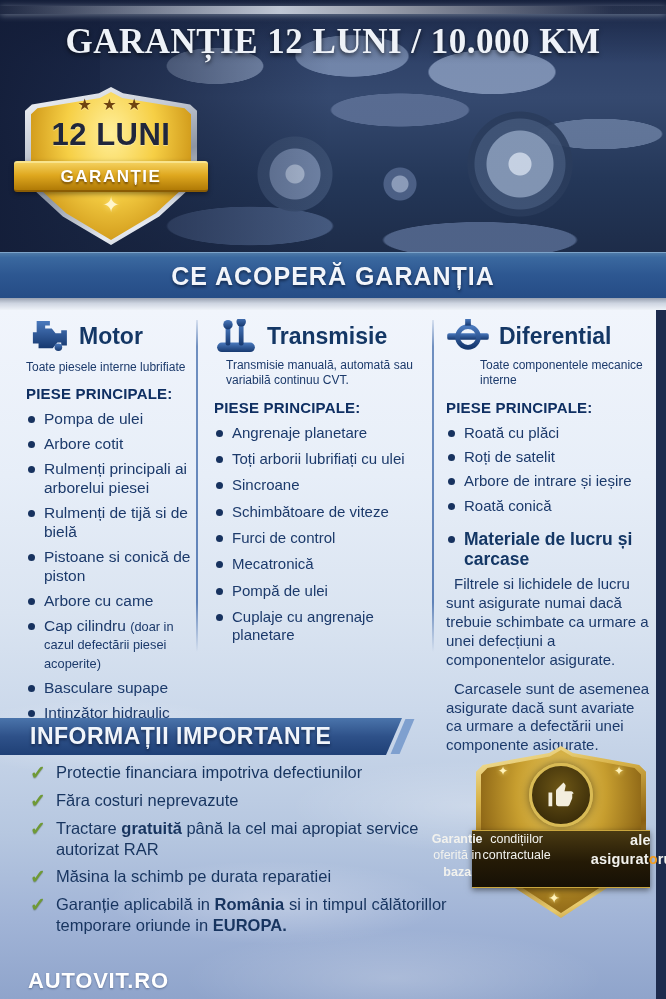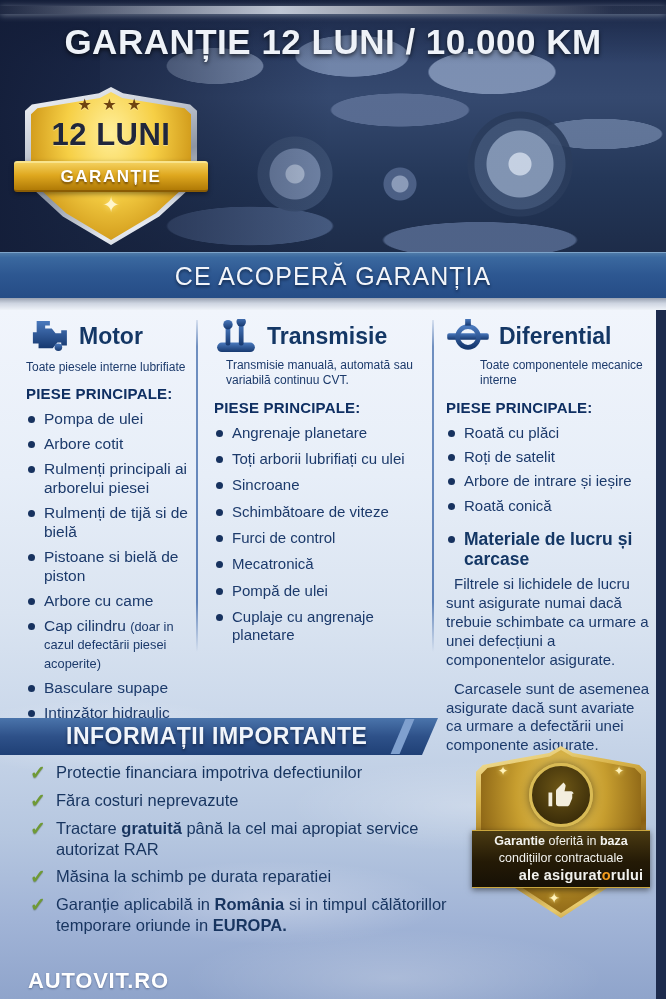--- a/index.html
+++ b/index.html
@@ -24,21 +24,21 @@
       radial-gradient(ellipse 140px 26px at 380px 226px, rgba(84,104,142,.9) 0 68%, transparent 70%),
       radial-gradient(ellipse 90px 22px at 500px 120px, rgba(110,130,165,.8) 0 68%, transparent 70%),
       linear-gradient(180deg,#2a3c63 0%,#35496f 35%,#243758 70%,#1d2c49 100%);}
   .hdr-vignette{position:absolute;inset:0;
     background:linear-gradient(90deg,rgba(19,29,56,.92) 0,rgba(19,29,56,.55) 150px,rgba(19,29,56,0) 330px),
                linear-gradient(180deg,rgba(13,21,44,.55) 0,rgba(13,21,44,0) 64px);}
   .shine{position:absolute;top:6px;left:0;width:100%;height:8px;
     background:linear-gradient(90deg,rgba(255,255,255,.05),rgba(233,239,249,.8) 42%,rgba(255,255,255,.55) 58%,rgba(255,255,255,.07) 92%);
     box-shadow:0 1px 7px rgba(220,230,245,.45);}
   .hdr-title{position:absolute;top:22px;left:0;width:100%;margin:0;text-align:center;
-    font-size:35px;font-weight:800;letter-spacing:.5px;color:#eef2f8;text-shadow:0 2px 4px rgba(0,0,0,.65);}
+    font-size:35px;font-weight:800;letter-spacing:.5px;color:#eef2f8;text-shadow:0 2px 4px rgba(0,0,0,.65);font-family:Liberation Serif, serif;}
   
   .badge{position:absolute;left:16px;top:87px;width:190px;height:158px;z-index:3;}
   .shield-outer{position:absolute;left:9px;right:9px;top:0;bottom:0;clip-path:var(--shield);
     background:linear-gradient(160deg,#f6f8fb 0%,#c6ccd6 30%,#8d95a3 55%,#e6eaf0 82%,#aab1bd 100%);
     filter:drop-shadow(0 3px 6px rgba(0,0,0,.5));}
   .shield-inner{position:absolute;left:15px;right:15px;top:5px;bottom:5px;clip-path:var(--shield);
     background:radial-gradient(ellipse at 50% 28%,#ffef9a 0%,#f6cf45 40%,#d29c1c 72%,#a87408 100%);}
   .badge-stars{position:absolute;top:8px;left:0;width:100%;text-align:center;
     font-size:16px;letter-spacing:3px;color:#6e4310;text-shadow:0 1px 1px rgba(255,240,170,.6);}
   .badge-months{position:absolute;top:30px;left:0;width:100%;text-align:center;
@@ -47,21 +47,21 @@
     background:linear-gradient(180deg,#f3cf5c 0%,#dfa81f 45%,#b07a06 100%);
     border-top:2px solid #f9e48d;border-bottom:2px solid #8a5c04;border-radius:3px;
     text-align:center;line-height:27px;font-size:17px;font-weight:800;letter-spacing:1.5px;
     color:#fff;text-shadow:0 2px 2px rgba(90,55,0,.7);box-shadow:0 2px 5px rgba(0,0,0,.4);}
   .badge-sparkle{position:absolute;top:106px;left:0;width:100%;text-align:center;z-index:5;
     font-size:21px;color:#fff6cc;text-shadow:0 0 6px #ffe27a;}
   
   .ce-bar{position:absolute;top:252px;left:0;width:666px;height:46px;
     background:linear-gradient(180deg,#4e7aa8 0%,#3a689f 10%,#2d5791 48%,#254c85 100%);
     border-top:1px solid #7da3c9;}
-  .ce-bar span{display:block;line-height:46px;text-align:center;font-size:25px;font-weight:400;
+  .ce-bar span{display:block;line-height:46px;text-align:center;font-size:25px;font-weight:700;
     color:#f2f5fa;letter-spacing:1px;text-shadow:0 2px 3px rgba(8,22,48,.65);border-radius:15px;}
   .silver-strip{position:absolute;top:298px;left:0;width:666px;height:12px;
     background:linear-gradient(180deg,#99a2b1 0%,#ced5e1 45%,#eef2f8 100%);}
   
   .body-area{position:absolute;top:310px;left:0;width:656px;height:689px;color:#1c3a6b;
     background:
       radial-gradient(ellipse 220px 55px at 16% 62%, rgba(255,255,255,.30), transparent 70%),
       radial-gradient(ellipse 260px 65px at 72% 72%, rgba(255,255,255,.25), transparent 70%),
       radial-gradient(ellipse 240px 60px at 42% 86%, rgba(255,255,255,.28), transparent 70%),
       radial-gradient(ellipse 300px 70px at 60% 97%, rgba(255,255,255,.22), transparent 70%),
@@ -88,21 +88,21 @@
   .col-trans .blist .item{margin-bottom:8px;}
   .part-small{font-size:12.8px;}
   .col-motor .item:last-child .txt{white-space:nowrap;}
   .extra-head{display:flex;margin:14px 0 6px;justify-content:center;}
   .extra-head .dot{margin-top:7px;}
   .extra-head .txt{font-size:17.5px;font-weight:800;color:#143765;line-height:1.15;}
   .diff-para{margin:0 0 10px;font-size:15px;line-height:1.26;text-indent:8px;}
   
   .info-bar{position:absolute;top:408px;left:0;width:402px;height:37px;
     background:linear-gradient(180deg,#4a74ab 0%,#2e5189 50%,#1f4076 100%);
-    clip-path:polygon(0 0,100% 0,calc(100% - 16px) 100%,0 100%);padding-left:36px;}
+    clip-path:polygon(0 0,100% 0,calc(100% - 16px) 100%,0 100%);}
   .info-bar span{display:block;padding-left:30px;line-height:37px;font-size:23px;font-weight:800;
     color:#f1f5fb;letter-spacing:.5px;text-shadow:0 2px 3px rgba(5,15,40,.55);}
   .info-accent{position:absolute;top:409px;left:398px;width:9px;height:35px;
     background:#7fa0cf;transform:skewX(-23deg);}
   .checklist{position:absolute;top:452px;left:30px;width:444px;}
   .check-item{display:flex;margin-bottom:6px;}
   .mk{color:#6f9a35;font-size:19px;font-weight:700;margin:-1px 10px 0 0;flex:0 0 auto;
     text-shadow:0 1px 1px rgba(40,60,15,.35);}
   .check-item .txt{font-size:16.5px;line-height:1.28;color:#17345f;}
   .part-bold{font-weight:800;}
@@ -114,21 +114,21 @@
     filter:drop-shadow(0 3px 6px rgba(0,0,0,.45));}
   .gshield-inner{position:absolute;left:9px;right:9px;top:4px;bottom:5px;clip-path:var(--shield);
     background:radial-gradient(ellipse at 50% 26%,#e9cb66 0%,#c79e2f 40%,#8d6616 74%,#6b4a0c 100%);}
   .gcircle{position:absolute;left:50%;top:17px;transform:translateX(-50%);width:58px;height:58px;
     border-radius:50%;background:radial-gradient(circle at 50% 38%,#6e5716,#3a2c09 78%);
     border:3px solid #d9bb55;box-shadow:0 0 8px rgba(0,0,0,.45);
     display:flex;align-items:center;justify-content:center;}
   .gband{position:absolute;left:0;right:0;top:84px;height:56px;
     background:linear-gradient(180deg,#4a3a12 0%,#241a06 55%,#161005 100%);
     border-top:1px solid #caa63e;border-bottom:1px solid #caa63e;box-shadow:0 2px 6px rgba(0,0,0,.5);
-    display:flex;flex-direction:column;justify-content:center;}
+    display:flex;flex-direction:row;justify-content:center;}
   .gline{text-align:center;font-size:12.5px;color:#f2f2ee;line-height:1.3;}
   .gline .txt{font-size:inherit;}
   .gline:last-child{font-size:14.5px;letter-spacing:.2px;padding-left:40px;}
   .gspark{position:absolute;color:#fff3bb;text-shadow:0 0 5px #ffe27a;font-size:12px;}
   .gspark.s1{left:26px;top:18px;}
   .gspark.s2{right:26px;top:18px;}
   .gspark.s3{left:0;right:0;top:144px;text-align:center;font-size:14px;letter-spacing:14px;}
   
   .brand{position:absolute;left:28px;top:658px;font-size:22px;font-weight:800;color:#ffffff;
     letter-spacing:.8px;text-shadow:0 1px 2px rgba(20,35,70,.4);}
@@ -192,21 +192,21 @@
           <div class="item">
             <span class="dot"></span>
             <span class="txt"><span>Rulmenți principali ai arborelui piesei</span></span>
           </div>
           <div class="item">
             <span class="dot"></span>
             <span class="txt"><span>Rulmenți de tijă si de bielă</span></span>
           </div>
           <div class="item">
             <span class="dot"></span>
-            <span class="txt"><span>Pistoane si bielă de piston</span></span>
+            <span class="txt"><span>Pistoane si conică de piston</span></span>
           </div>
           <div class="item">
             <span class="dot"></span>
             <span class="txt"><span>Arbore cu came</span></span>
           </div>
           <div class="item">
             <span class="dot"></span>
             <span class="txt"><span>Cap cilindru </span><span class="part-small">(doar in cazul defectării piesei acoperite)</span></span>
           </div>
           <div class="item">

